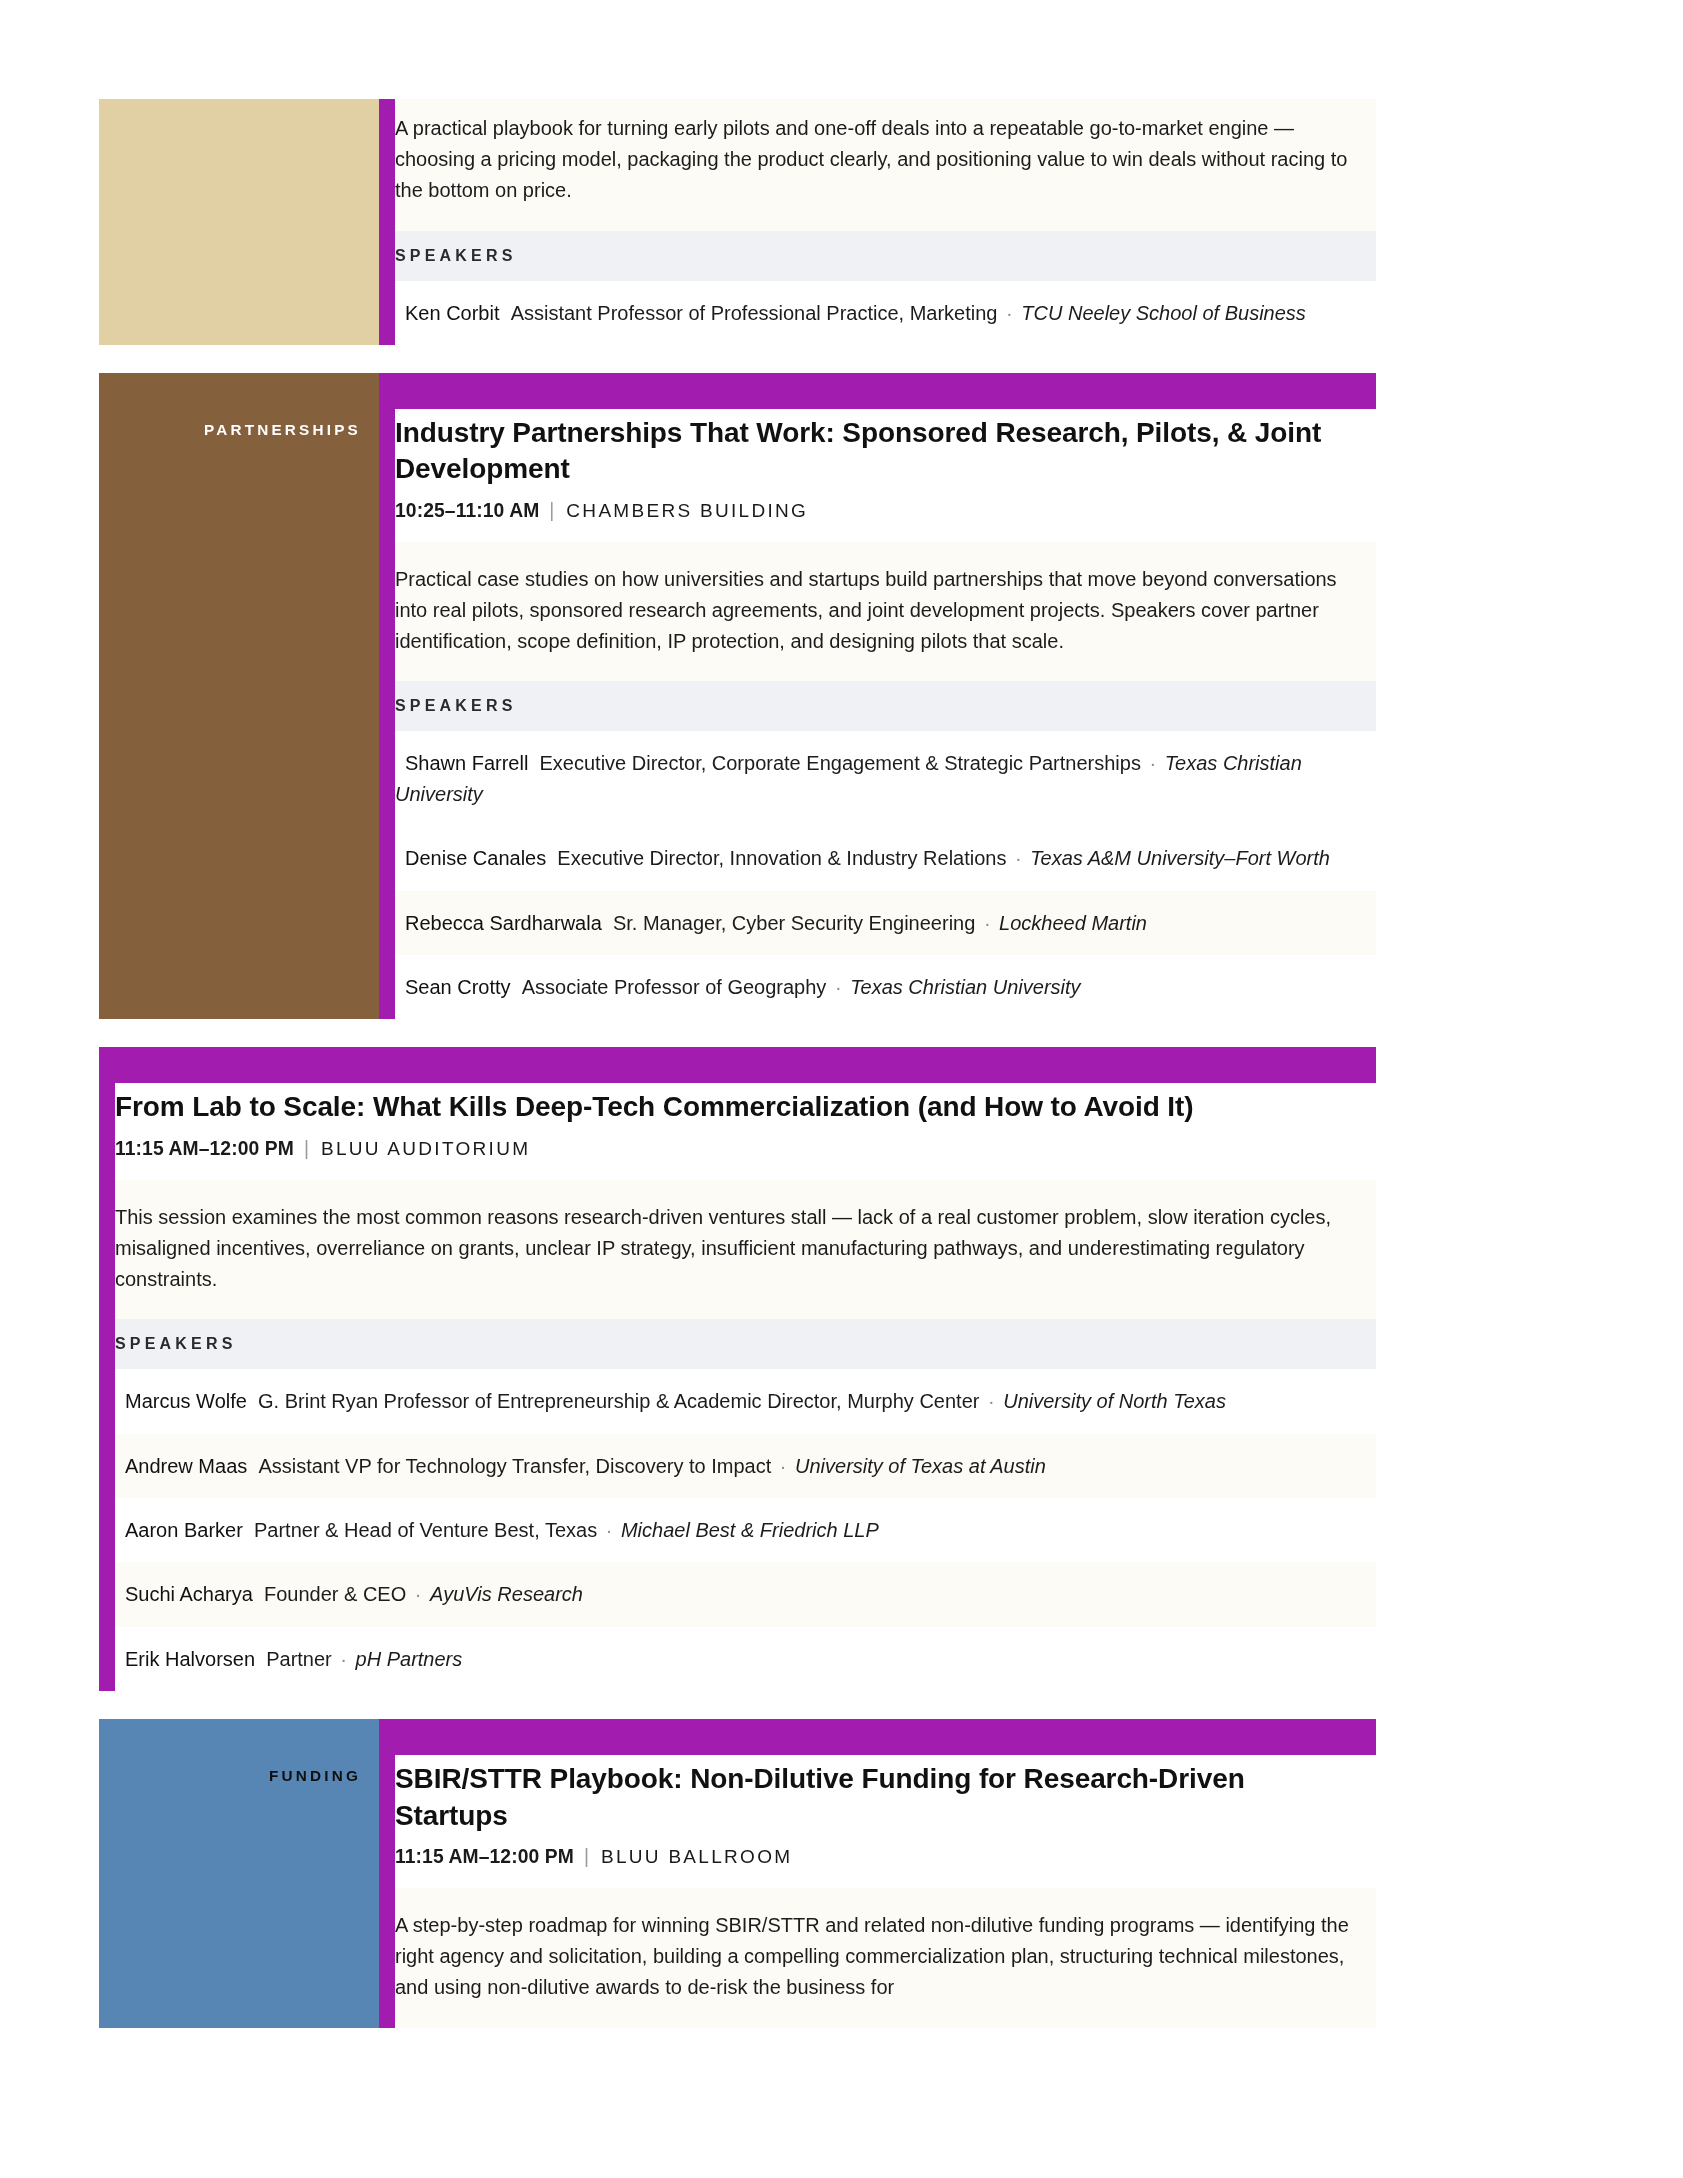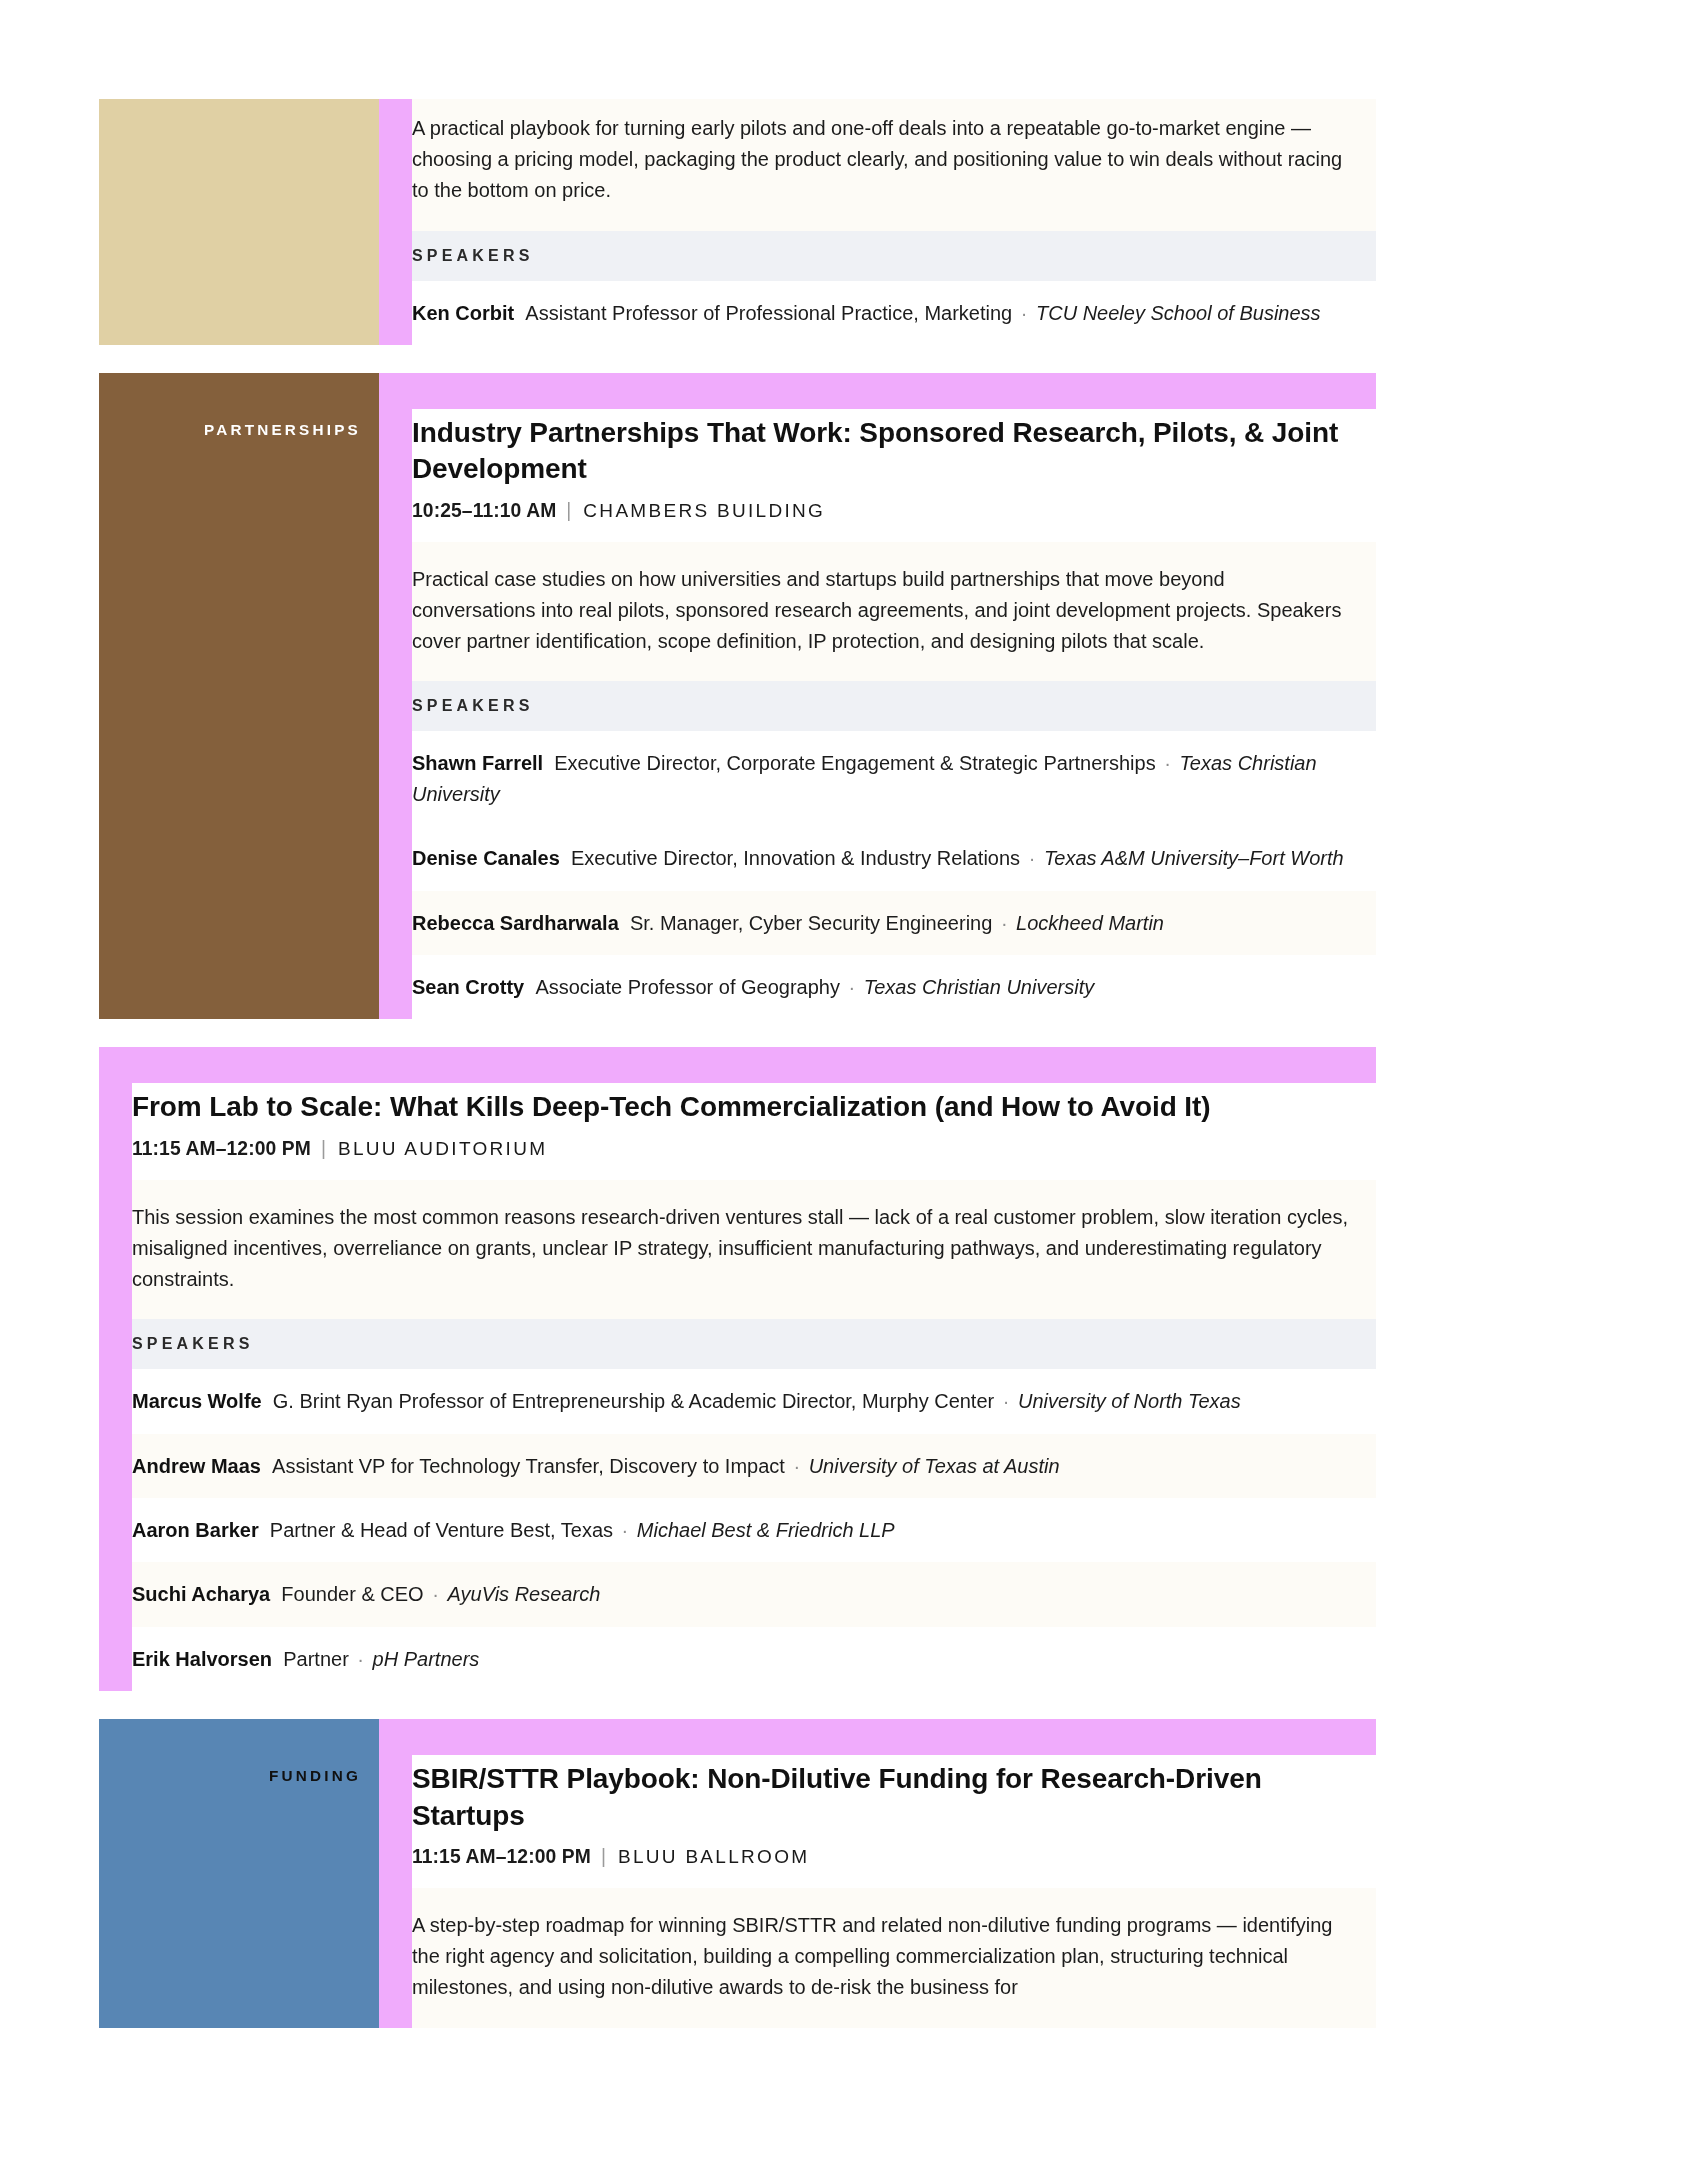--- a/index.html
+++ b/index.html
@@ -54,22 +54,22 @@
     color: #ffffff;
     display: inline-block;
     margin-top: 24px;
   }
   .cat-rail.dark-label .cat-rail-label { color: #101010; }
 
   .session-body {
     flex: 1 1 auto;
     min-width: 0;
     box-sizing: border-box;
-    padding-left: 33px;
-    background: #f0abfc;
+    padding-left: 16px;
+    background: #a21caf;
   }
 
   .session-head {
     padding: 6px 14px 18px 0;
     background: #ffffff;
     margin-top: 36px;
   }
 
   .session-title {
     font-size: 28px;
@@ -124,22 +124,23 @@
   .speaker-row {
     padding: 17px 26px 17px 0;
     font-size: 20px;
     line-height: 1.52;
     color: #1c1c1c;
     background: #ffffff;
   }
   .speaker-row.alt { background: #FDFBF6; }
 
   .sp-name {
-    font-weight: 700;
+    font-weight: 400;
     color: #111111;
+    margin-left: 10px;
   }
   .sp-role { font-weight: 400; }
   .sp-dot { color: #8d8d8d; padding: 0 3px; }
   .sp-org { font-style: italic; }
 </style>
 </head>
 <body>
 
 <div class="page">
   <div class="sessions" id="sessions-root">

